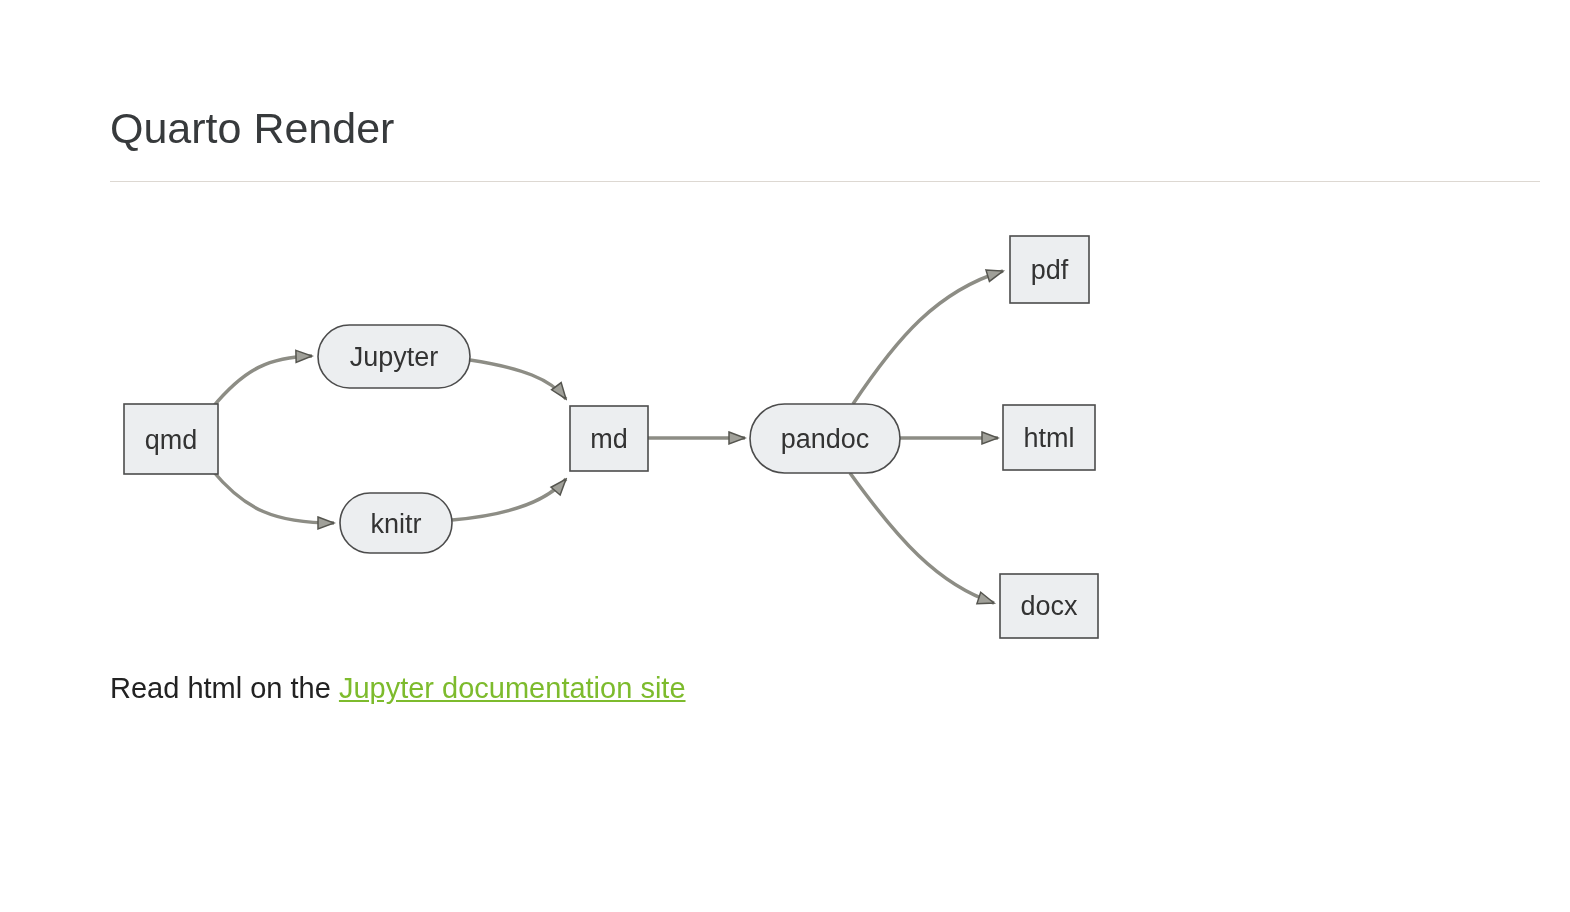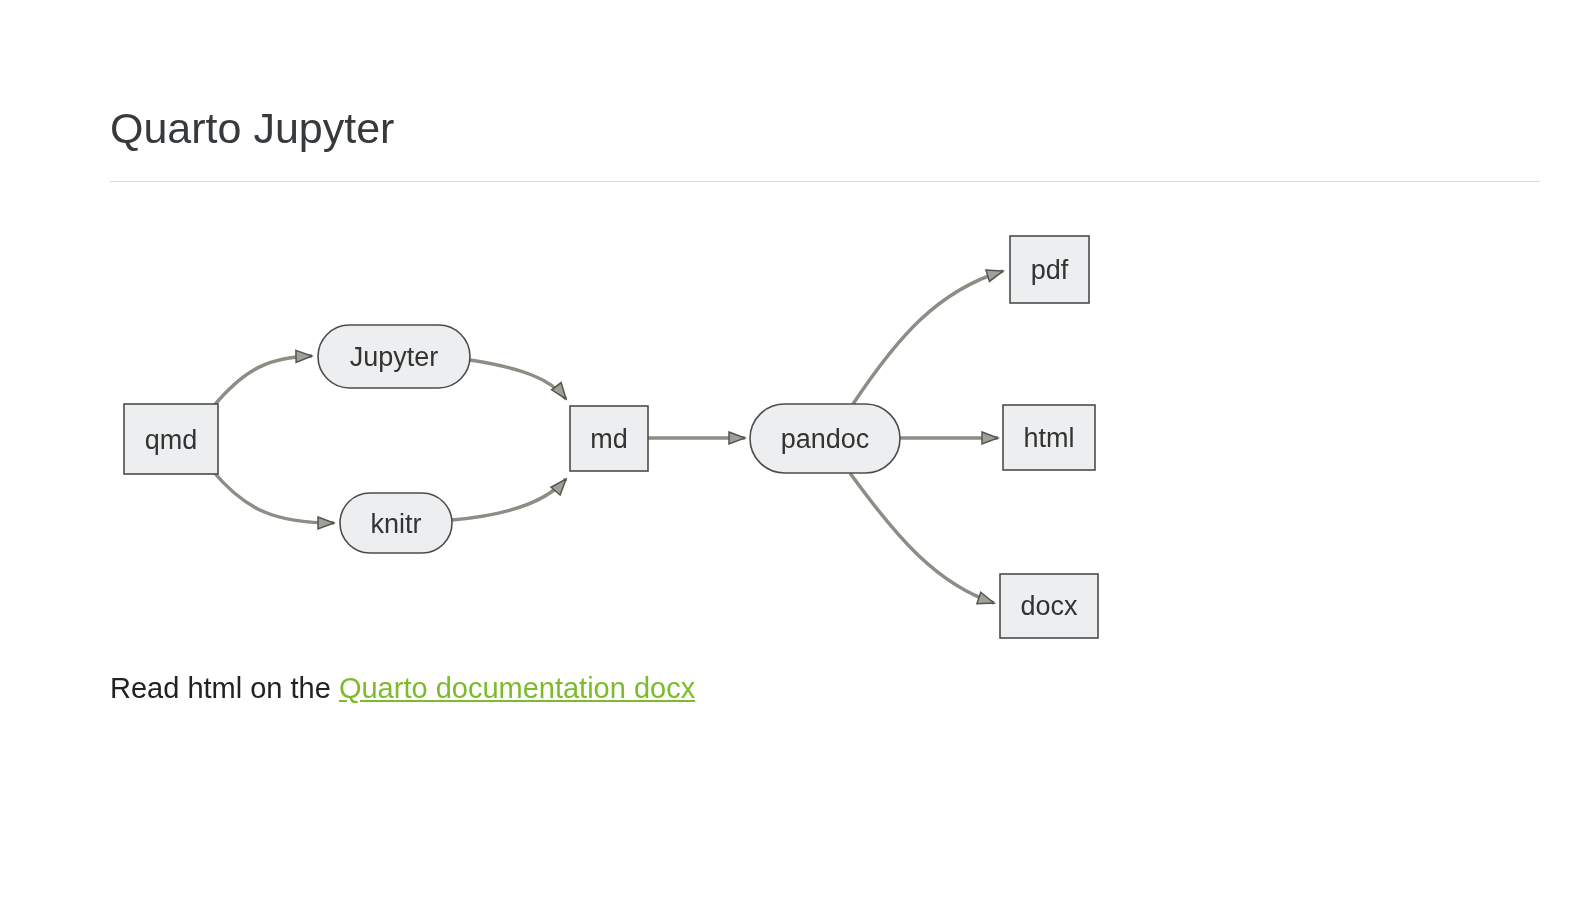--- a/index.html
+++ b/index.html
@@ -60,21 +60,21 @@
     color: #7dbb2d;
     text-decoration: underline;
     cursor: pointer;
   }
 </style>
 </head>
 <body>
 
 <div class="page">
 
-  <h1 class="page-title">Quarto Jupyter</h1>
+  <h1 class="page-title">Quarto Render</h1>
   <hr class="title-rule">
 
   <svg class="diagram" width="1040" height="440" viewBox="0 0 1040 440">
     <defs>
       <marker id="arrowhead" markerUnits="userSpaceOnUse" viewBox="0 0 20 16" markerWidth="20" markerHeight="16" refX="18" refY="8" orient="auto">
         <path d="M2,2 L18,8 L2,14 Z" fill="#a0a099" stroke="#55554f" stroke-width="1.5"></path>
       </marker>
     </defs>
 
     <path class="edge" marker-end="url(#arrowhead)" d="M 102 190 C 135 150, 160 139, 202 138"></path>
@@ -121,16 +121,16 @@
       <text class="node-label" x="939" y="220">html</text>
     </g>
 
     <g>
       <rect class="node-shape" x="890" y="356" width="98" height="64"></rect>
       <text class="node-label" x="939" y="388">docx</text>
     </g>
   </svg>
 
   <p class="footer-line">
-    <span>Read html on the </span><a class="doc-link" href="#">Quarto documentation docx</a>
+    <span>Read html on the </span><a class="doc-link" href="#">Jupyter documentation site</a>
   </p>
 
 </div>
 
 </body></html>

